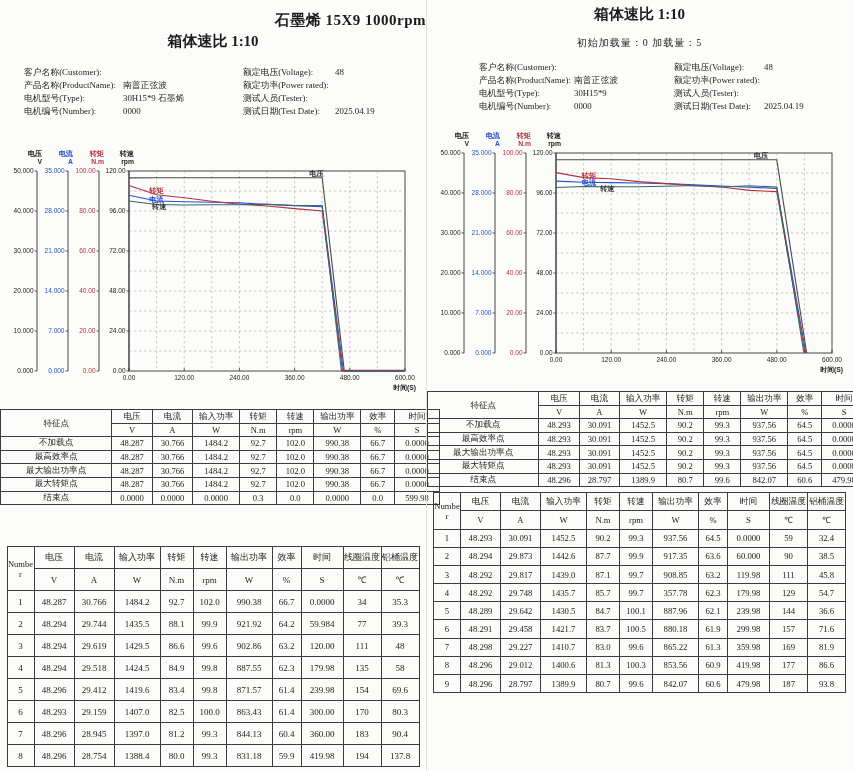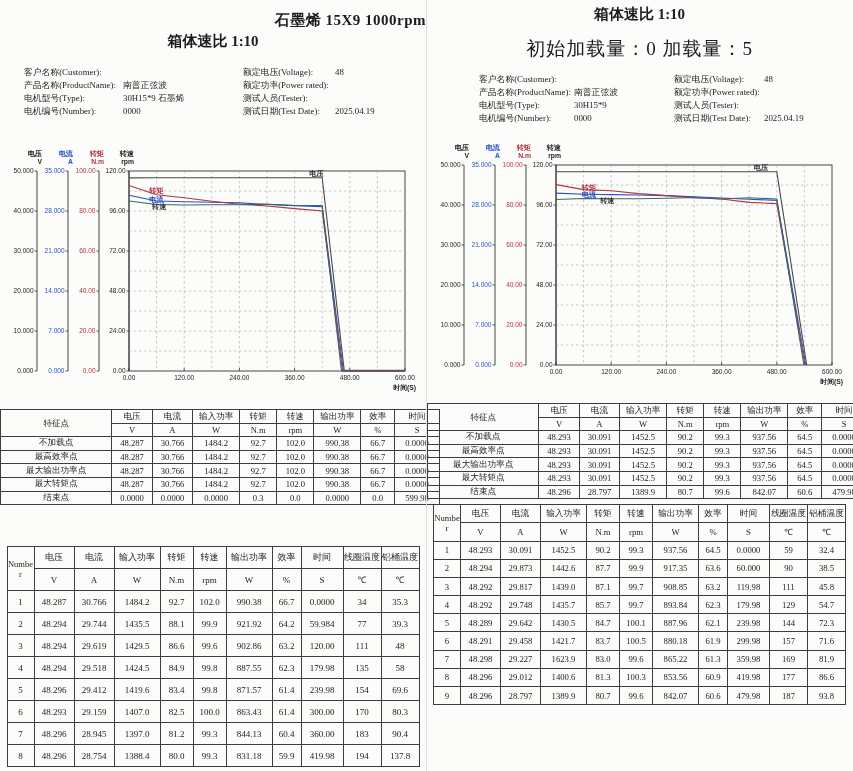--- a/index.html
+++ b/index.html
@@ -3,21 +3,21 @@
 <meta charset="utf-8">
 <style>
   html,body{margin:0;padding:0;background:#e9e9e7;}
   .page{width:853px;height:771px;background:#fcfcfa;margin:0 auto;display:flex;
         overflow:hidden;font-family:"Liberation Serif",serif;color:#1c1c1c;position:relative;}
   .panel{width:426px;box-sizing:border-box;padding-top:5px;position:relative;}
   .panel-r{border-left:1px solid #e2e2df;}
   .title{text-align:right;font-size:15px;font-weight:bold;margin:6px 0 2px 0;letter-spacing:.5px;}
   .panel-r .title{margin-top:2px;}
   .subtitle{text-align:center;font-size:15px;font-weight:bold;}
-  .loading-line{text-align:center;font-size:19px;margin-top:12px;letter-spacing:1px;font-family:Liberation Serif, serif;}
+  .loading-line{text-align:center;font-size:10px;margin-top:12px;letter-spacing:1px;font-family:Liberation Serif, serif;}
   .info{display:grid;grid-template-columns:99px 120px 92px auto;font-size:8.8px;line-height:13px;
         margin:15px 0 0 24px;}
   .panel-r .info{margin-left:52px;grid-template-columns:95px 100px 90px auto;margin-top:11px;}
   .info span{white-space:nowrap;overflow:hidden;}
   .chart-wrap{margin:29px 0 0 7px;}
   .panel-r .chart-wrap{margin-top:16px;}
   svg text{font-family:"Liberation Sans",sans-serif;}
   table{border-collapse:collapse;table-layout:fixed;}
   td{border:1px solid #3d3d3d;text-align:center;overflow:hidden;white-space:nowrap;}
   .ftable{width:440px;margin:7px auto 0 auto;font-size:8.6px;}
@@ -697,57 +697,57 @@
               <td>111</td>
               <td>45.8</td>
             </tr>
             <tr>
               <td>4</td>
               <td>48.292</td>
               <td>29.748</td>
               <td>1435.7</td>
               <td>85.7</td>
               <td>99.7</td>
-              <td>893.84</td>
+              <td>357.78</td>
               <td>62.3</td>
               <td>179.98</td>
               <td>129</td>
               <td>54.7</td>
             </tr>
             <tr>
               <td>5</td>
               <td>48.289</td>
               <td>29.642</td>
               <td>1430.5</td>
               <td>84.7</td>
               <td>100.1</td>
               <td>887.96</td>
               <td>62.1</td>
               <td>239.98</td>
               <td>144</td>
-              <td>72.3</td>
+              <td>36.6</td>
             </tr>
             <tr>
               <td>6</td>
               <td>48.291</td>
               <td>29.458</td>
               <td>1421.7</td>
               <td>83.7</td>
               <td>100.5</td>
               <td>880.18</td>
               <td>61.9</td>
               <td>299.98</td>
               <td>157</td>
               <td>71.6</td>
             </tr>
             <tr>
               <td>7</td>
               <td>48.298</td>
               <td>29.227</td>
-              <td>1623.9</td>
+              <td>1410.7</td>
               <td>83.0</td>
               <td>99.6</td>
               <td>865.22</td>
               <td>61.3</td>
               <td>359.98</td>
               <td>169</td>
               <td>81.9</td>
             </tr>
             <tr>
               <td>8</td>

